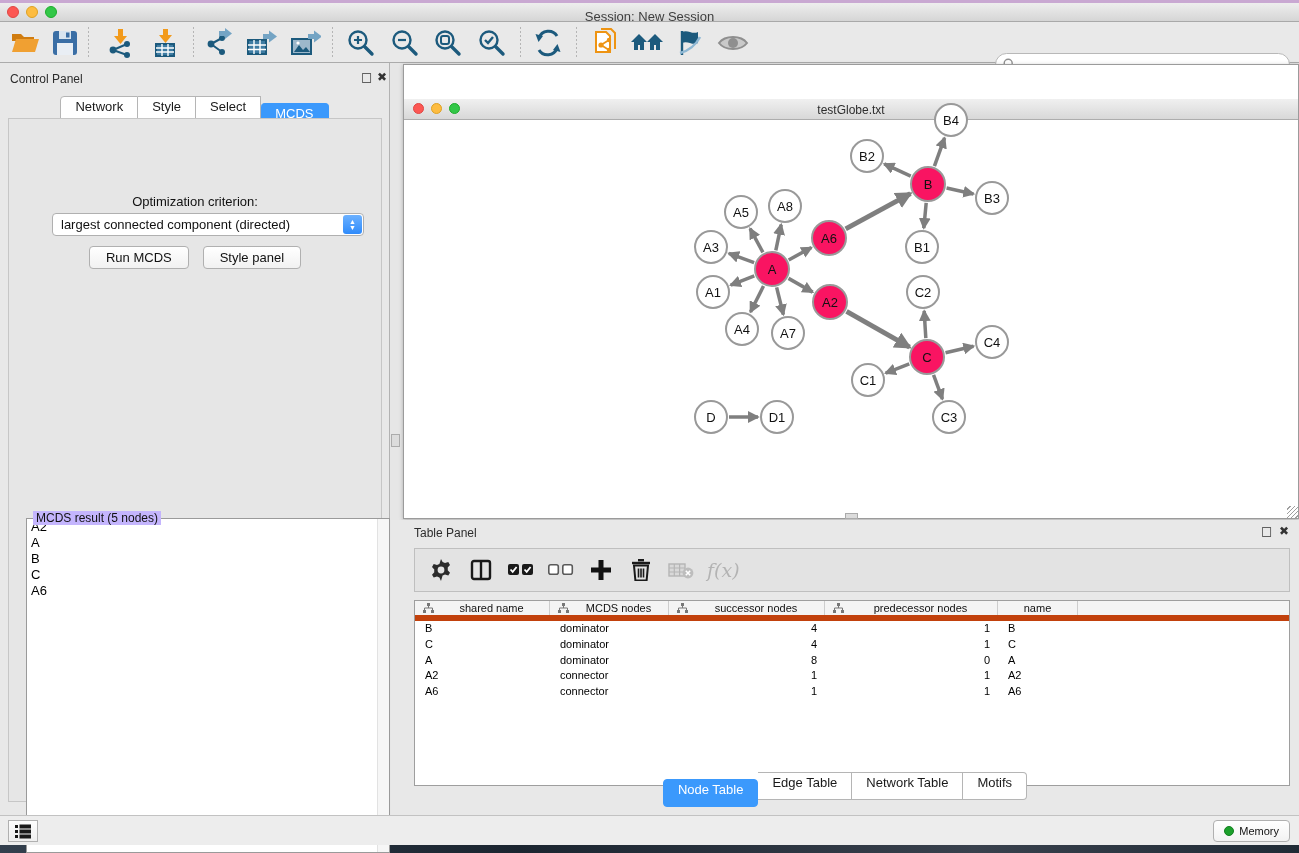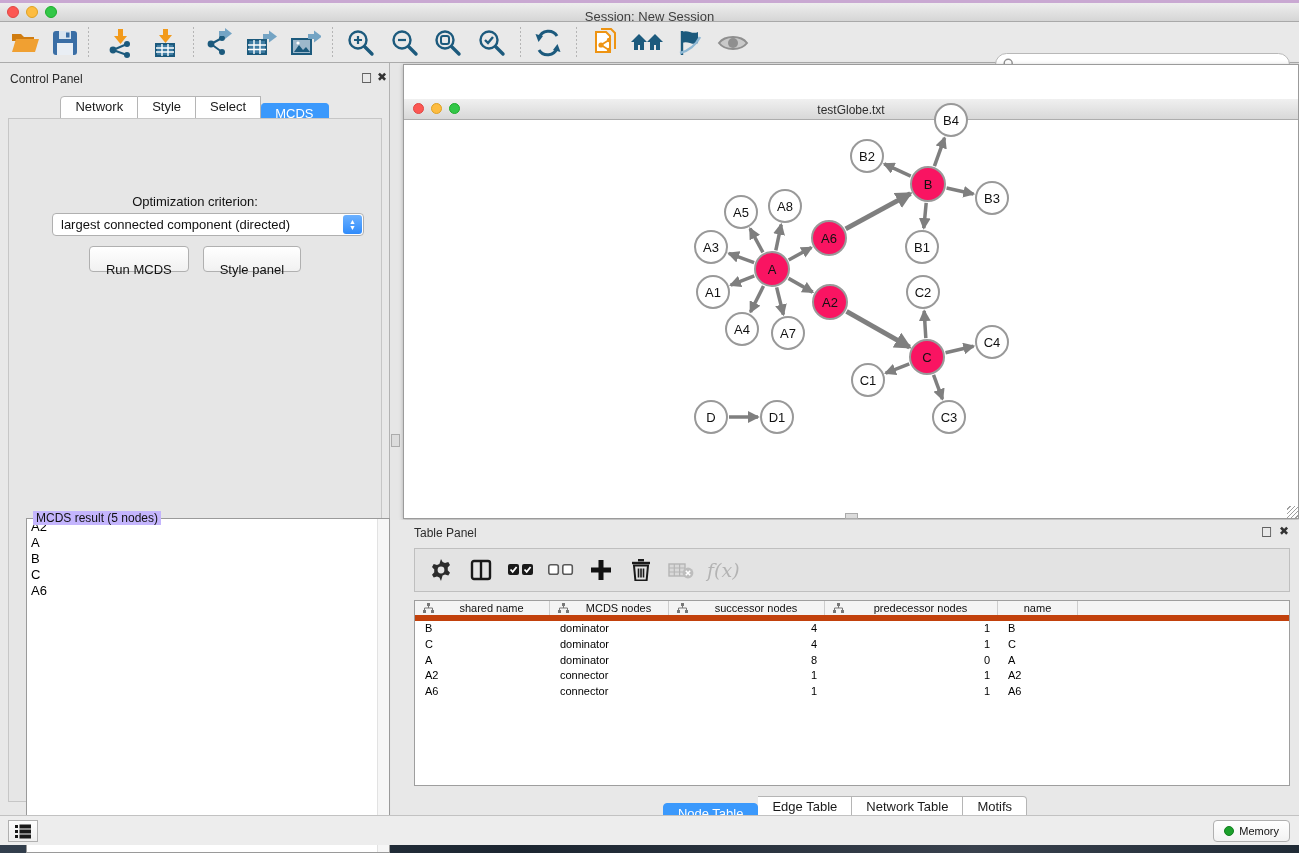--- a/index.html
+++ b/index.html
@@ -39,21 +39,21 @@
   #ctrl-inner { position:absolute; left:8px; top:55px; width:374px; height:684px; background:#e6e6e6;
     border:1px solid #c6c6c6; }
   #opt-label { position:absolute; left:0; top:75px; width:100%; text-align:center; font-size:13px; color:#111; }
   #criterion-select { position:absolute; left:43px; top:94px; width:312px; height:23px; background:#fff;
     border:1px solid #b0b0b0; border-radius:4px; font-size:13px; color:#111; display:flex; align-items:center; padding-left:8px; }
   #criterion-stepper { position:absolute; right:1px; top:1px; width:19px; height:19px; border-radius:3px;
     background:linear-gradient(#6cb1ff,#2f8bfb); display:flex; flex-direction:column; align-items:center; justify-content:center; color:#fff; }
   #criterion-stepper span { font-size:7px; line-height:6px; }
   #btn-row { position:absolute; left:0; top:127px; width:100%; display:flex; justify-content:center; gap:14px; }
   .mac-btn { height:23px; background:linear-gradient(#ffffff,#f1f1f1); border:1px solid #b0b0b0; border-radius:4px;
-    font-size:13px; color:#111; padding:12px 16px; line-height:21px; cursor:default; }
+    font-size:13px; color:#111; padding:0 16px; line-height:21px; cursor:default; }
   #mcds-box { position:absolute; left:17px; top:399px; width:364px; height:335px; border:1px solid #9a9a9a; }
   #mcds-legend { position:absolute; left:6px; top:-8px; background:#c4b5fd; padding:0 3px; font-size:12px; color:#111; }
   #mcds-list { position:absolute; left:0; top:0; width:100%; height:100%; background:#fff; overflow:hidden; }
   #mcds-scroll { position:absolute; right:0; top:0; width:12px; height:100%; background:#f6f6f6; border-left:1px solid #e2e2e2; }
   .list-item { font-size:13px; line-height:16px; padding-left:4px; color:#000; }
 
   
   #net-window { left:403px; top:64px; width:896px; height:455px; background:#fff; border:1px solid #9b9b9b; box-shadow:0 1px 4px rgba(0,0,0,.25); }
   #net-titlebar { position:absolute; left:0; top:0; width:100%; height:21px; background:linear-gradient(#f0f0f0,#d8d8d8); border-bottom:1px solid #adadad;margin-top:34px; }
   #net-titlebar .traffic { top:4px; width:11px; height:11px; }
@@ -73,21 +73,21 @@
   #fx-label { font-family:"DejaVu Serif", serif; font-style:italic; font-size:19px; color:#b3b3b3; }
   #node-table { position:absolute; left:23px; top:80px; width:876px; height:186px; background:#fff; border:1px solid #9e9e9e; }
   #nt-header { display:flex; height:20px; background:#f4f4f4; border-bottom:6px solid #c2410c; }
   .nt-h { display:flex; align-items:center; font-size:11px; color:#111; border-right:1px solid #cdcdcd; position:relative; }
   .nt-h .hlabel { flex:1; text-align:center; }
   .nt-h svg { margin-left:8px; }
   .nt-row { display:flex; height:15.8px; }
   .nt-c { font-size:11px; color:#000; line-height:15.8px; white-space:nowrap; overflow:hidden; }
   .al { padding-left:10px; text-align:left; }
   .ar { padding-right:8px; text-align:right; }
-  #tp-tabs-row { position:absolute; left:0; top:276px; width:100%; display:flex; justify-content:center; }
+  #tp-tabs-row { position:absolute; left:0; top:252px; width:100%; display:flex; justify-content:center; }
 
   
   #status-bar { left:0; top:815px; width:1299px; height:30px; background:#ededed; border-top:1px solid #c2c2c2; }
   #status-list-btn { position:absolute; left:8px; top:4px; width:30px; height:22px; background:linear-gradient(#fdfdfd,#efefef);
     border:1px solid #b0b0b0; display:flex; align-items:center; justify-content:center; }
   #memory-btn { position:absolute; right:9px; top:4px; height:22px; background:linear-gradient(#ffffff,#f2f2f2);
     border:1px solid #b0b0b0; border-radius:4px; display:flex; align-items:center; gap:5px; padding:0 10px; font-size:11px; color:#111; }
   #memory-dot { width:10px; height:10px; border-radius:50%; background:#1ca02c; border:1px solid #128020; }
   #desktop-bottom { left:0; top:845px; width:1299px; height:8px; background:linear-gradient(90deg,#333f4d,#1b2530 40%,#39414d 75%,#202b36); }
 </style>

